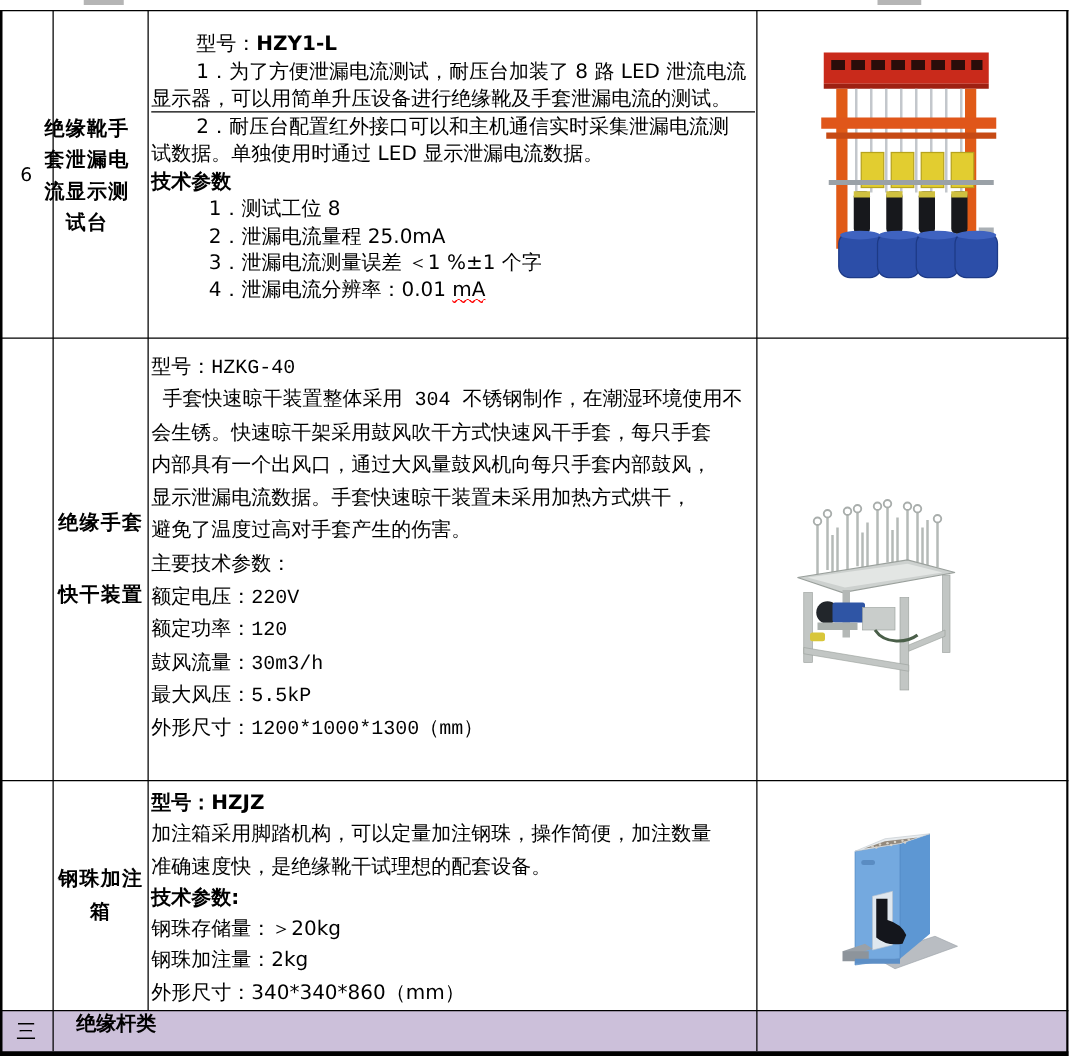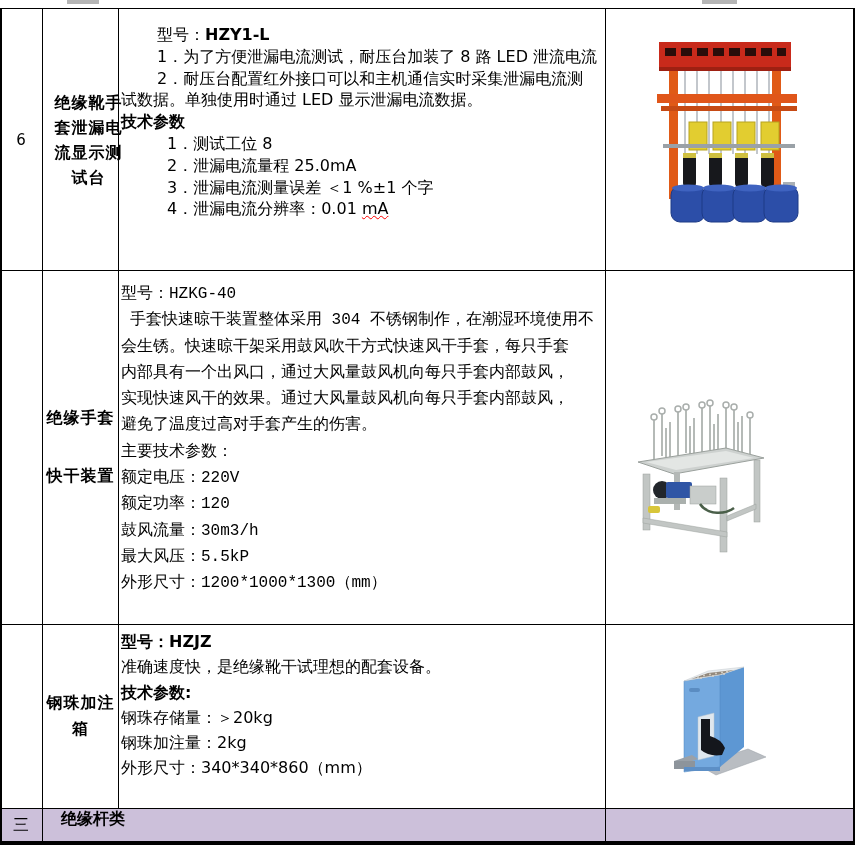--- a/index.html
+++ b/index.html
@@ -51,30 +51,31 @@
   <div class="bline" style="left:118px;top:8px;width:1px;height:800px;"></div>
   <div class="bline" style="left:605px;top:8px;width:1px;height:833px;"></div>
   <div class="bline" style="left:0;top:270px;width:855px;height:1px;"></div>
   <div class="bline" style="left:0;top:624px;width:855px;height:1px;"></div>
   <div class="bline" style="left:0;top:808px;width:855px;height:1px;"></div>
 
   <div class="cell-text num-cell" style="left:0;top:9px;width:42px;height:261px;">
     <span>6</span>
   </div>
 
-  <div class="cell-text name-cell" style="left:51px;top:9px;width:75px;height:261px;line-height:25px;">
+  <div class="cell-text name-cell" style="left:32px;top:9px;width:75px;height:261px;line-height:25px;">
     <span class="nline">绝缘靴手</span>
     <span class="nline">套泄漏电</span>
     <span class="nline">流显示测</span>
     <span class="nline">试台</span>
   </div>
 
   <div class="cell-text desc r1desc" style="left:121px;top:24px;width:483px;">
     <div class="ln ind2"><span>型号：</span><span class="bold">HZY1-L</span></div>
     <div class="ln ind2">1．为了方便泄漏电流测试，耐压台加装了 8 路 LED 泄流电流</div>
+    <div class="ln ulined">显示器，可以用简单升压设备进行绝缘靴及手套泄漏电流的测试。</div>
     <div class="ln ind2">2．耐压台配置红外接口可以和主机通信实时采集泄漏电流测</div>
     <div class="ln">试数据。单独使用时通过 LED 显示泄漏电流数据。</div>
     <div class="ln bold">技术参数</div>
     <div class="ln indList">1．测试工位  8</div>
     <div class="ln indList">2．泄漏电流量程  25.0mA</div>
     <div class="ln indList">3．泄漏电流测量误差  ＜1 %±1 个字</div>
     <div class="ln indList"><span>4．泄漏电流分辨率：0.01 </span><span class="wavy">mA</span></div>
   </div>
 
   <svg class="photo" style="left:645px;top:36px;" width="160" height="208" viewBox="0 0 160 208">
@@ -127,21 +128,21 @@
   <div class="cell-text name-cell" style="left:43px;top:271px;width:75px;height:352px;line-height:26px;gap:32px;">
     <span class="nline">绝缘手套</span>
     <span class="nline">快干装置</span>
   </div>
 
   <div class="cell-text desc r2desc" style="left:121px;top:281px;width:483px;">
     <div class="ln">型号：HZKG-40</div>
     <div class="ln indHalf">手套快速晾干装置整体采用 304 不锈钢制作，在潮湿环境使用不</div>
     <div class="ln">会生锈。快速晾干架采用鼓风吹干方式快速风干手套，每只手套</div>
     <div class="ln">内部具有一个出风口，通过大风量鼓风机向每只手套内部鼓风，</div>
-    <div class="ln">实现快速风干的效果。通过大风量鼓风机向每只手套内部鼓风，</div>
+    <div class="ln">显示泄漏电流数据。手套快速晾干装置未采用加热方式烘干，</div>
     <div class="ln">避免了温度过高对手套产生的伤害。</div>
     <div class="ln">主要技术参数：</div>
     <div class="ln">额定电压：220V</div>
     <div class="ln">额定功率：120</div>
     <div class="ln">鼓风流量：30m3/h</div>
     <div class="ln">最大风压：5.5kP</div>
     <div class="ln">外形尺寸：1200*1000*1300（mm）</div>
   </div>
 
   <svg class="photo" style="left:630px;top:398px;" width="140" height="158" viewBox="0 0 140 158">
@@ -191,20 +192,21 @@
     <rect x="18" y="108" width="12" height="7" rx="2" fill="#d8c63a"></rect>
   </svg>
 
   <div class="cell-text name-cell" style="left:43px;top:625px;width:75px;height:182px;line-height:26px;">
     <span class="nline">钢珠加注</span>
     <span class="nline">箱</span>
   </div>
 
   <div class="cell-text desc r3desc" style="left:121px;top:629px;width:483px;">
     <div class="ln bold">型号：HZJZ</div>
+    <div class="ln">加注箱采用脚踏机构，可以定量加注钢珠，操作简便，加注数量</div>
     <div class="ln">准确速度快，是绝缘靴干试理想的配套设备。</div>
     <div class="ln bold">技术参数:</div>
     <div class="ln">钢珠存储量：＞20kg</div>
     <div class="ln">钢珠加注量：2kg</div>
     <div class="ln">外形尺寸：340*340*860（mm）</div>
   </div>
 
   <svg class="photo" style="left:668px;top:655px;" width="100" height="132" viewBox="0 0 100 132">
     <polygon points="30,110 80,94 98,102 48,120" fill="#b9bdc2" stroke="#9aa0a6" stroke-width="0.5"></polygon>
     <polygon points="52,20 76,12 76,92 52,112" fill="#5d97d3"></polygon>

